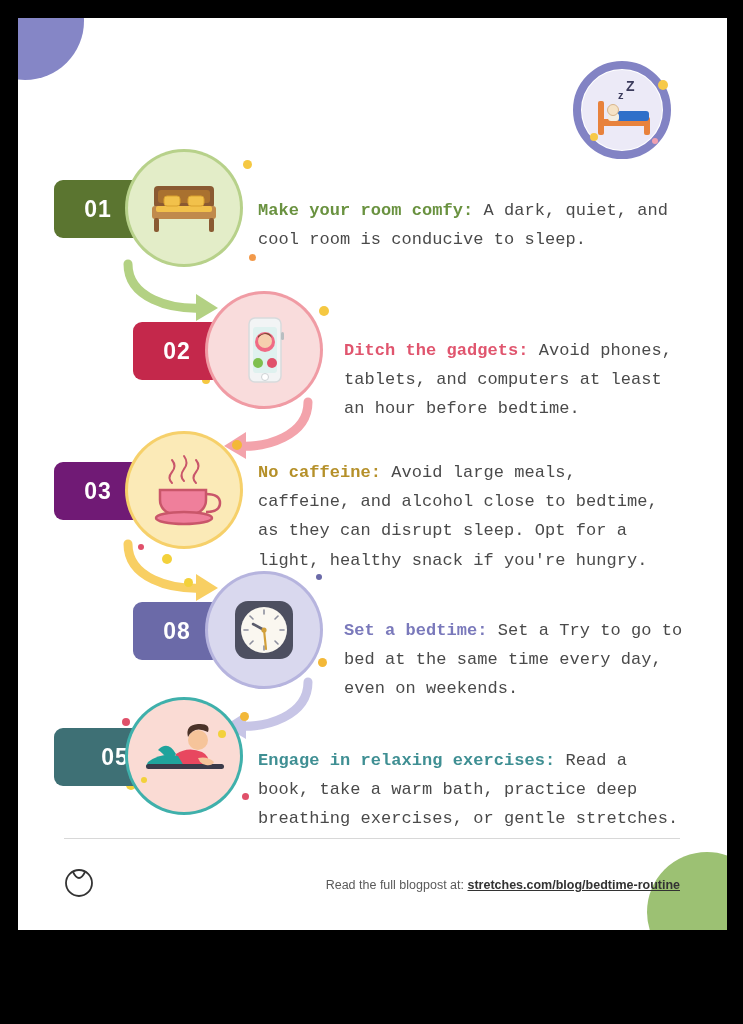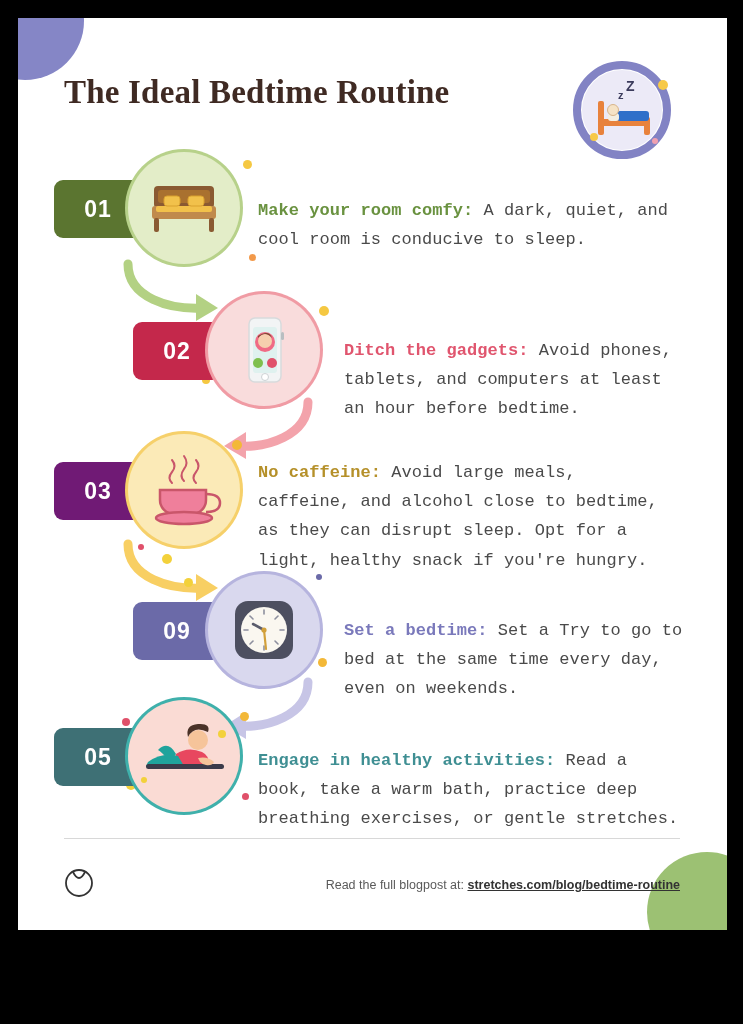--- a/index.html
+++ b/index.html
@@ -159,21 +159,20 @@
 </style>
 </head>
 <body>
 
 <div id="poster">
 
   <div class="blob-tl"></div>
   <div class="blob-br"></div>
 
   <div class="header">
-    <div class="title">The Ideal Bedtime Routine</div>
     <div class="header-badge">
       <svg width="110" height="110" viewBox="0 0 110 110">
         <circle cx="55" cy="55" r="45" fill="none" stroke="#8283c4" stroke-width="8"></circle>
         <circle cx="55" cy="55" r="40" fill="#eceaf7"></circle>
         <circle cx="96" cy="30" r="5" fill="#f7c948"></circle>
         <circle cx="27" cy="82" r="4" fill="#f7c948"></circle>
         <circle cx="88" cy="86" r="3" fill="#f0a0b0"></circle>
 
         <rect x="31" y="46" width="6" height="34" rx="2" fill="#e8823c"></rect>
         <rect x="31" y="64" width="52" height="7" rx="2" fill="#e8823c"></rect>
@@ -261,21 +260,21 @@
     <div class="blurb" style="left:240px; top:440px; width:420px;">
       <b style="color:#b59029;margin-top:30px;">No caffeine:</b><span> Avoid large meals, caffeine, and alcohol close to bedtime, as they can disrupt sleep. Opt for a light, healthy snack if you're hungry.</span>
     </div>
     <svg class="step" style="left:100px; top:520px;" width="120" height="70" viewBox="0 0 120 70">
       <path d="M10 6 C10 40, 52 52, 86 50" fill="none" stroke="#f8cf63" stroke-width="9" stroke-linecap="round"></path>
       <path d="M78 36 L100 50 L78 63 Z" fill="#f8cf63"></path>
     </svg>
   </div>
 
   <div class="step">
-    <div class="num-badge" style="left:115px; top:584px; background:#6b6aa8;">09</div>
+    <div class="num-badge" style="left:115px; top:584px; background:#6b6aa8;">08</div>
     <div class="icon-circle" style="left:190px; top:556px; background:#d9d8ee; box-shadow:0 0 0 3px #b6b4de;">
       <svg width="78" height="78" viewBox="0 0 78 78">
         <rect x="10" y="10" width="58" height="58" rx="13" fill="#4d4f60"></rect>
         <circle cx="39" cy="39" r="23" fill="#faf7f0"></circle>
         <g stroke="#8d8f9e" stroke-width="1.6" stroke-linecap="round">
           <line x1="39" y1="19" x2="39" y2="23"></line>
           <line x1="39" y1="55" x2="39" y2="59"></line>
           <line x1="19" y1="39" x2="23" y2="39"></line>
           <line x1="55" y1="39" x2="59" y2="39"></line>
           <line x1="25" y1="25" x2="28" y2="28"></line>
@@ -295,40 +294,40 @@
     <div class="blurb" style="left:326px; top:598px; width:348px;">
       <b style="color:#7a79bb;">Set a bedtime:</b><span> Set a Try to go to bed at the same time every day, even on weekends.</span>
     </div>
     <svg class="step" style="left:190px; top:658px;" width="120" height="70" viewBox="0 0 120 70">
       <path d="M100 6 C100 40, 58 52, 30 50" fill="none" stroke="#c7c5e6" stroke-width="9" stroke-linecap="round"></path>
       <path d="M38 36 L16 50 L38 63 Z" fill="#c7c5e6"></path>
     </svg>
   </div>
 
   <div class="step">
-    <div class="num-badge" style="left:36px; top:710px; background:#3e7075;">05</div>
+    <div class="num-badge" style="left:36px; top:710px; background:#3e7075;padding-left:17px;">05</div>
     <div class="icon-circle" style="left:110px; top:682px; background:#fadbd4; box-shadow:0 0 0 3px #3fb0ab;">
       <svg width="92" height="92" viewBox="0 0 92 92">
         <circle cx="60" cy="30" r="10" fill="#f6c49a"></circle>
         <path d="M50 27 q6 -12 20 -5 q3 -9 -10 -8 q-13 1 -10 13 Z" fill="#4a3228"></path>
         <path d="M38 44 q12 -8 26 -2 q8 4 6 12 h-34 Z" fill="#e8475f"></path>
         <path d="M10 52 q14 -10 30 -6 l6 10 h-38 Z" fill="#1fa39c"></path>
         <rect x="8" y="54" width="78" height="5" rx="2.5" fill="#3b3b4a"></rect>
         <path d="M20 40 q10 -10 18 4 l-6 8 q-8 -10 -12 -12 Z" fill="#1fa39c"></path>
         <path d="M60 48 q10 -2 16 4 q-2 4 -8 3 q-6 -1 -8 -7 Z" fill="#f6c49a"></path>
         <circle cx="84" cy="24" r="4" fill="#f3d13b"></circle>
         <circle cx="6" cy="70" r="3" fill="#f3d13b"></circle>
       </svg>
     </div>
     <div class="dot" style="left:104px; top:700px; width:8px; height:8px; background:#e0506a;"></div>
     <div class="dot" style="left:222px; top:694px; width:9px; height:9px; background:#f3b838;"></div>
     <div class="dot" style="left:108px; top:762px; width:10px; height:10px; background:#f3d13b;"></div>
     <div class="dot" style="left:224px; top:775px; width:7px; height:7px; background:#e0506a;"></div>
     <div class="blurb" style="left:240px; top:728px; width:422px;">
-      <b style="color:#3f8f93;">Engage in healthy activities:</b><span> Read a book, take a warm bath, practice deep breathing exercises, or gentle stretches.</span>
+      <b style="color:#3f8f93;">Engage in relaxing exercises:</b><span> Read a book, take a warm bath, practice deep breathing exercises, or gentle stretches.</span>
     </div>
   </div>
 
   <div class="divider"></div>
   <div class="footer">
     <div class="logo-wrap">
       <span>
         <svg width="30" height="30" viewBox="0 0 30 30">
           <circle cx="15" cy="15" r="13" fill="none" stroke="#333333" stroke-width="1.8"></circle>
           <path d="M9 4 q6 12 12 0" fill="none" stroke="#333333" stroke-width="1.8"></path>

